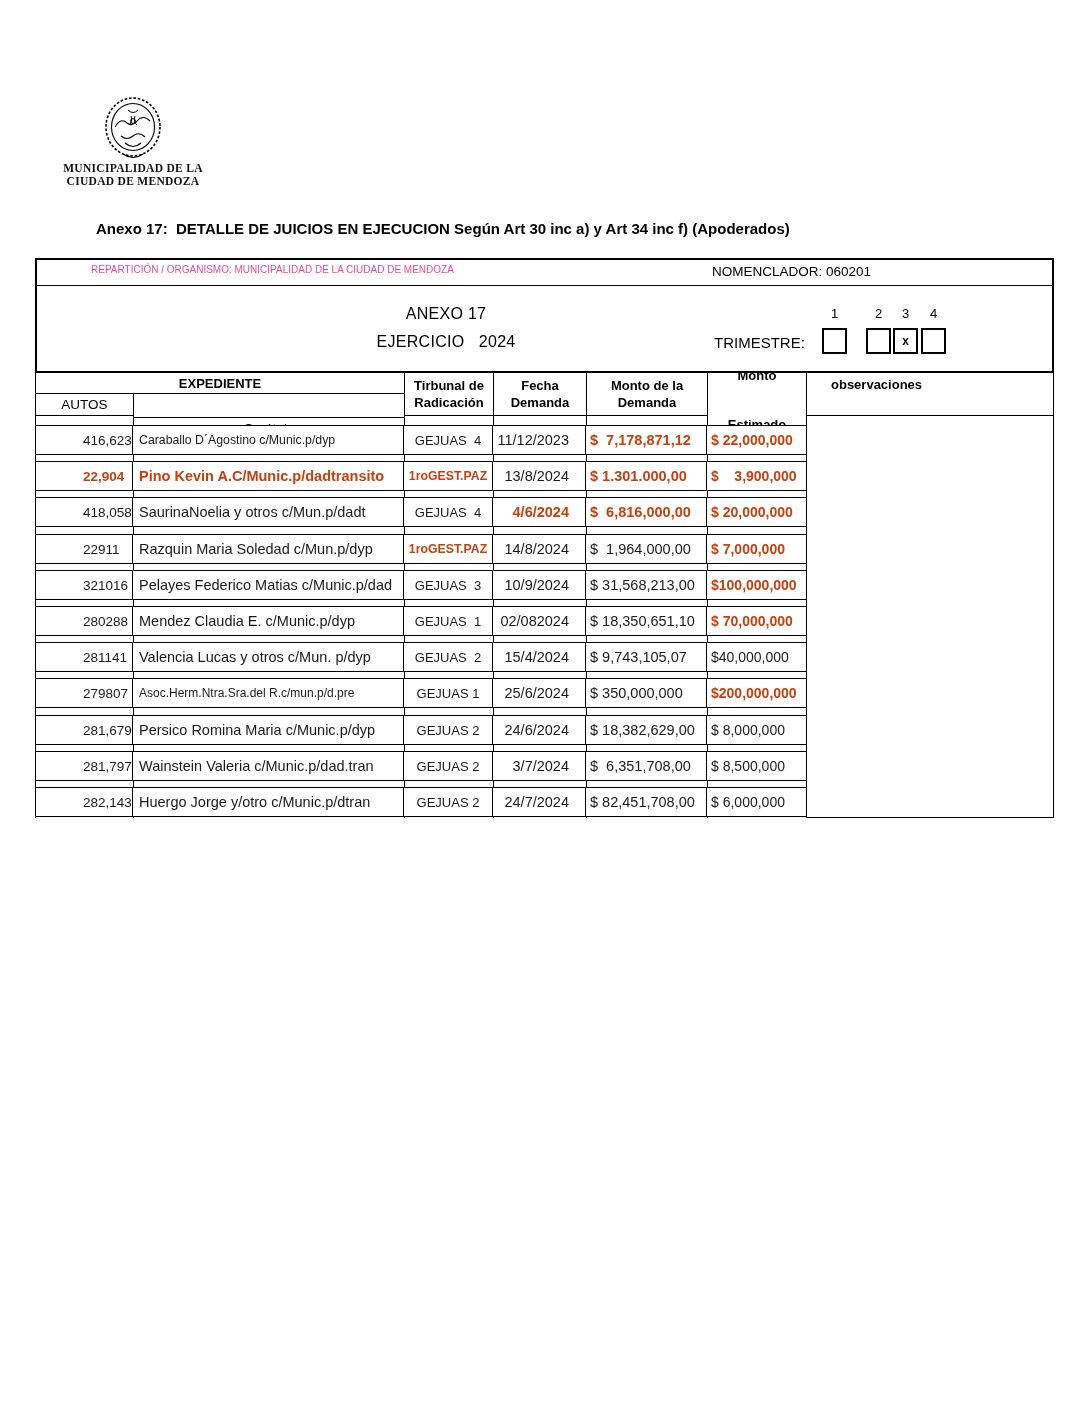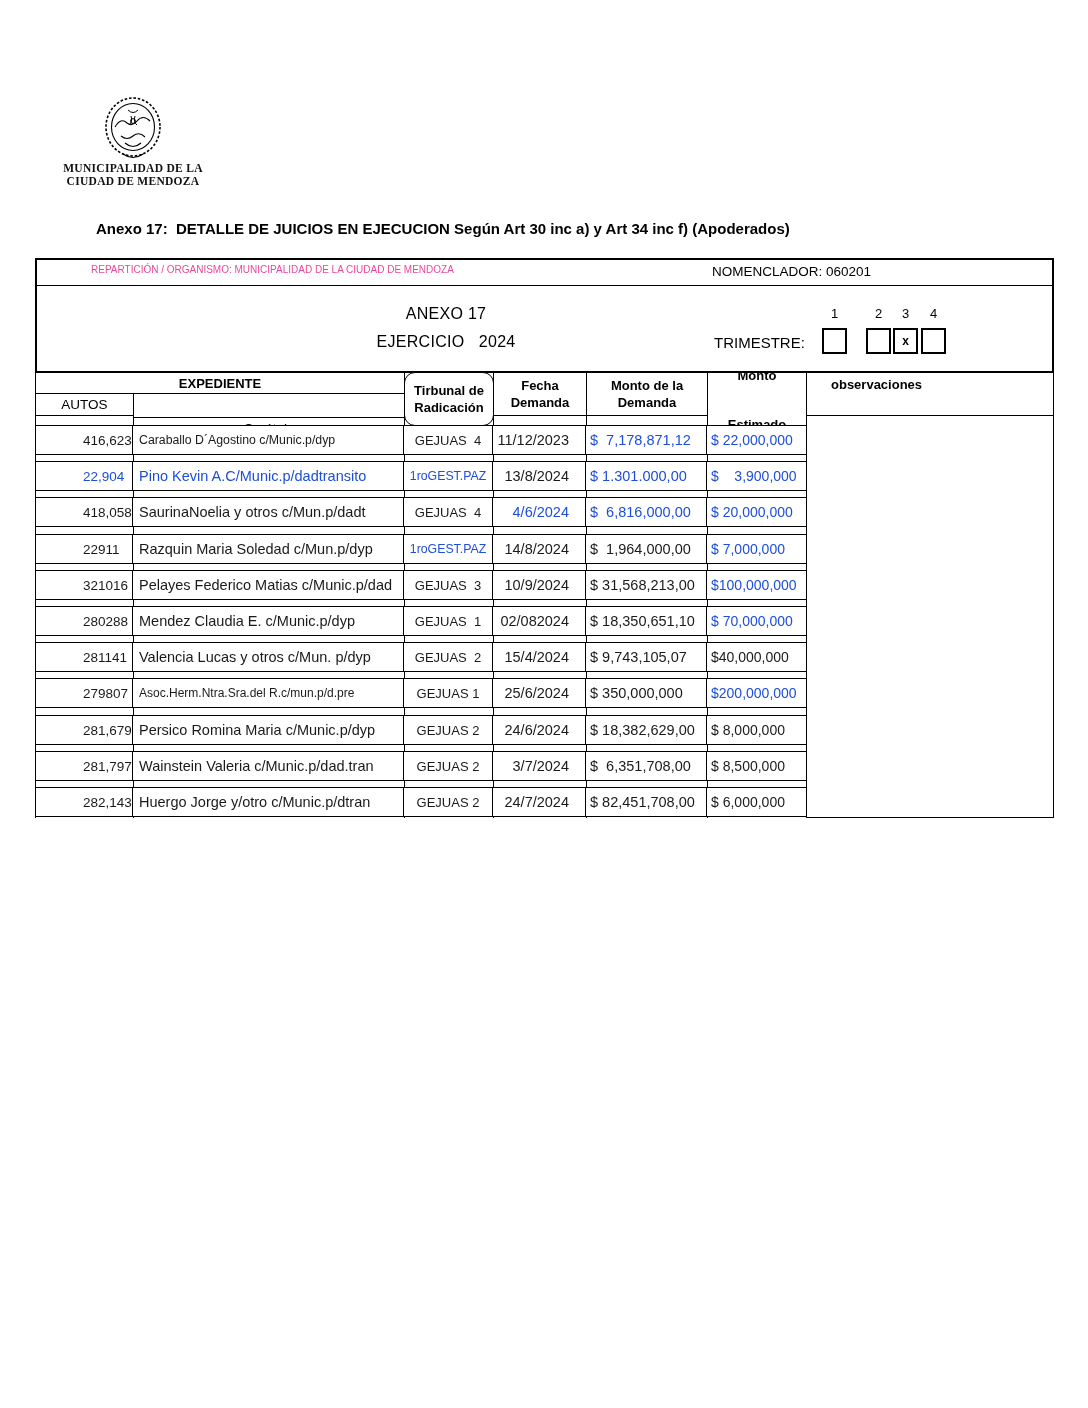--- a/index.html
+++ b/index.html
@@ -47,21 +47,21 @@
           background:#fff; }
   .cell { border-right:1px solid #000; box-sizing:border-box; overflow:hidden; white-space:pre;
           display:flex; align-items:center; font-size:14.5px; color:#1a1a1a; }
   .cell:last-child { border-right:none; }
   .c-autos   { padding-left:5px; font-size:13.5px;margin-left:42px; }
   .c-caratula{ padding-left:6px; }
   .c-tribunal{ justify-content:center; font-size:13px; }
   .c-fecha   { justify-content:flex-end; padding-right:16px; }
   .c-monto   { padding-left:4px; }
   .c-estimado{ padding-left:4px; font-size:14px; }
-  .b  { font-weight:400; color:#1d4ed8; }
+  .b  { font-weight:700; color:#c2410c; }
   .sm { font-size:12.3px; }
   .sm2{ font-size:12px; }
 
   .obsbody { position:absolute; left:806px; top:415px; width:248px; height:403px;
              border:1px solid #000; box-sizing:border-box; background:#fff; }
 </style>
 </head>
 <body>
 
 <div class="page">
@@ -102,21 +102,21 @@
         <div class="tnum" style="left: 856px;">3</div>
         <div class="tbox" style="left: 856px;">x</div>
         <div class="tnum" style="left: 884px;">4</div>
         <div class="tbox" style="left: 884px;"></div>
       </div>
   </div>
 
   <div class="hcell" style="left:35px; top:372px; width:370px; height:22px;">EXPEDIENTE</div>
   <div class="hcell plain" style="left:35px; top:393px; width:99px; height:23px;">AUTOS</div>
   <div class="hcell plain" style="left:133px; top:393px; width:272px; height:23px;margin-top:24px;">Carátula</div>
-  <div class="hcell" style="left:404px; top:372px; width:90px; height:54px;border-radius:11px;">
+  <div class="hcell" style="left:404px; top:372px; width:90px; height:44px;">
     <span>Tirbunal de</span>
     <span>Radicación</span>
   </div>
   <div class="hcell" style="left:493px; top:372px; width:94px; height:44px;">
     <span>Fecha</span>
     <span>Demanda</span>
   </div>
   <div class="hcell" style="left:586px; top:372px; width:122px; height:44px;">
     <span>Monto de la</span>
     <span>Demanda</span>

